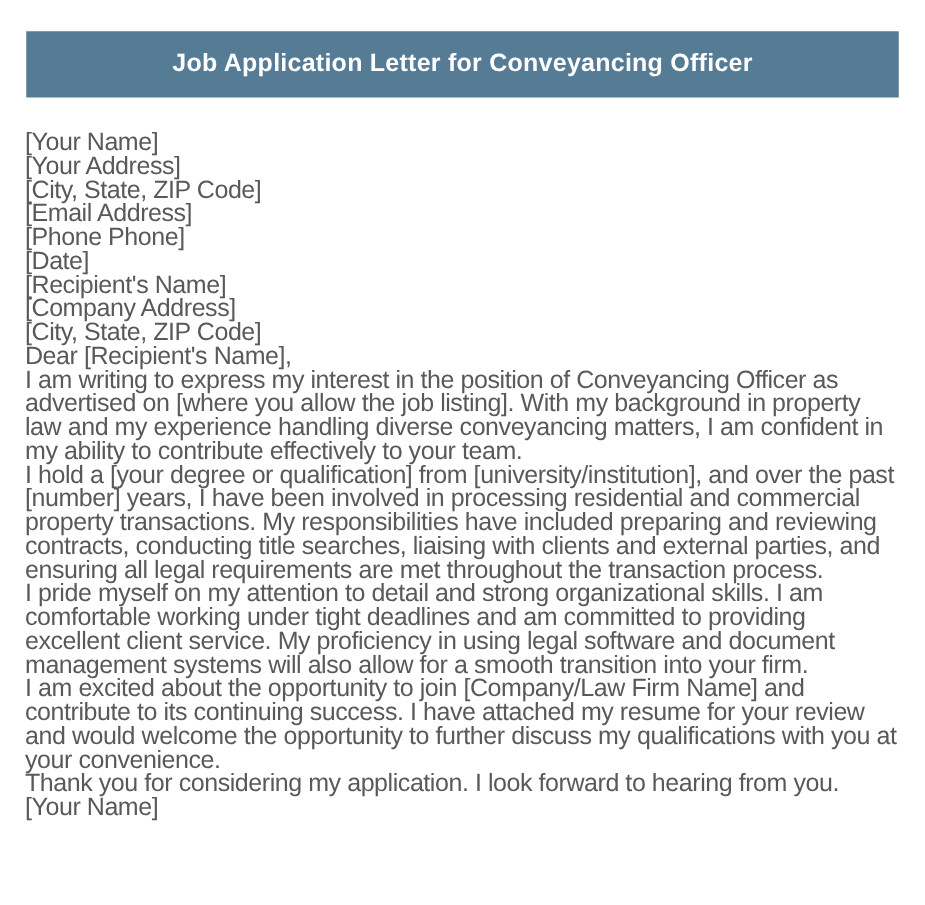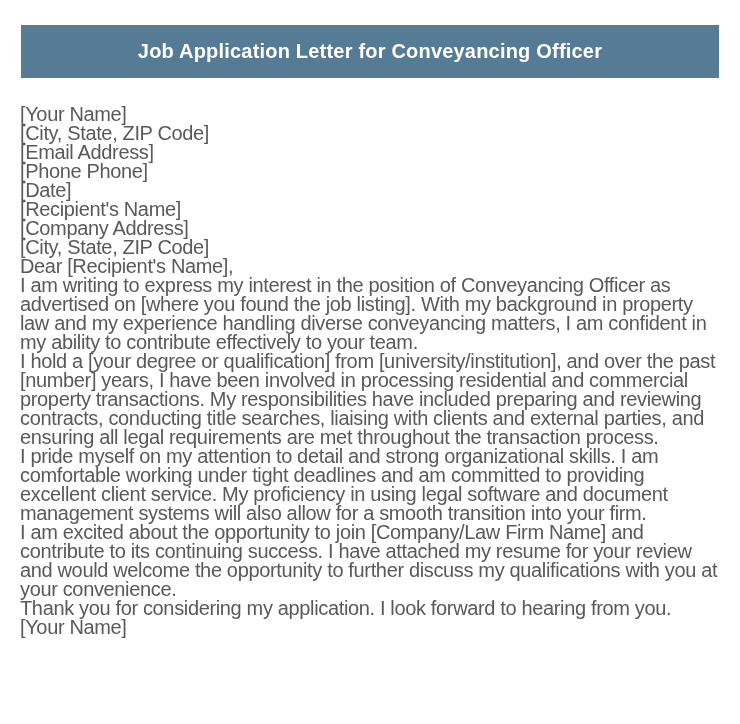--- a/index.html
+++ b/index.html
@@ -54,31 +54,32 @@
 <body>
 
 <div class="page">
 
   <header class="banner">
     <h1>Job Application Letter for Conveyancing Officer</h1>
   </header>
 
   <main class="letter">
     <div class="line">[Your Name]</div>
+    <div class="line">[Your Address]</div>
     <div class="line">[City, State, ZIP Code]</div>
     <div class="line">[Email Address]</div>
     <div class="line">[Phone Phone]</div>
     <div class="line">[Date]</div>
     <div class="line">[Recipient's Name]</div>
     <div class="line">[Company Address]</div>
     <div class="line">[City, State, ZIP Code]</div>
 
     <div class="line">Dear [Recipient's Name],</div>
 
-    <p class="para">I am writing to express my interest in the position of Conveyancing Officer as advertised on [where you found the job listing]. With my background in property law and my experience handling diverse conveyancing matters, I am confident in my ability to contribute effectively to your team.</p>
+    <p class="para">I am writing to express my interest in the position of Conveyancing Officer as advertised on [where you allow the job listing]. With my background in property law and my experience handling diverse conveyancing matters, I am confident in my ability to contribute effectively to your team.</p>
     <p class="para">I hold a [your degree or qualification] from [university/institution], and over the past [number] years, I have been involved in processing residential and commercial property transactions. My responsibilities have included preparing and reviewing contracts, conducting title searches, liaising with clients and external parties, and ensuring all legal requirements are met throughout the transaction process.</p>
     <p class="para">I pride myself on my attention to detail and strong organizational skills. I am comfortable working under tight deadlines and am committed to providing excellent client service. My proficiency in using legal software and document management systems will also allow for a smooth transition into your firm.</p>
     <p class="para">I am excited about the opportunity to join [Company/Law Firm Name] and contribute to its continuing success. I have attached my resume for your review and would welcome the opportunity to further discuss my qualifications with you at your convenience.</p>
     <p class="para">Thank you for considering my application. I look forward to hearing from you.</p>
 
     <div class="line">[Your Name]</div>
   </main>
 
 </div>
 

